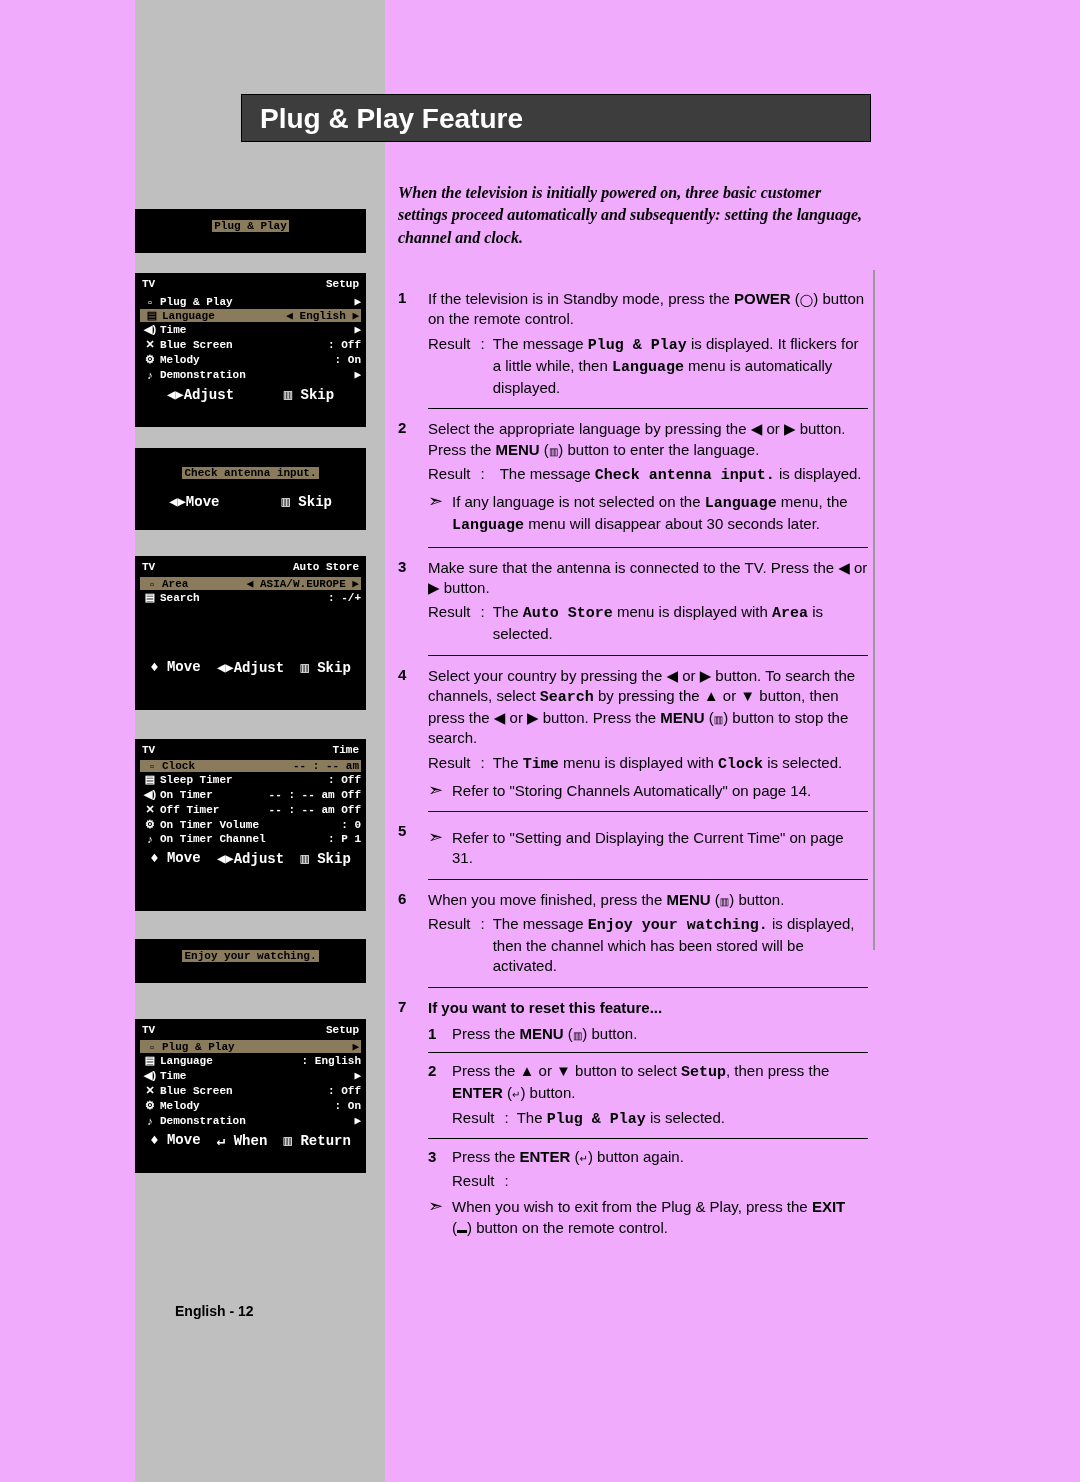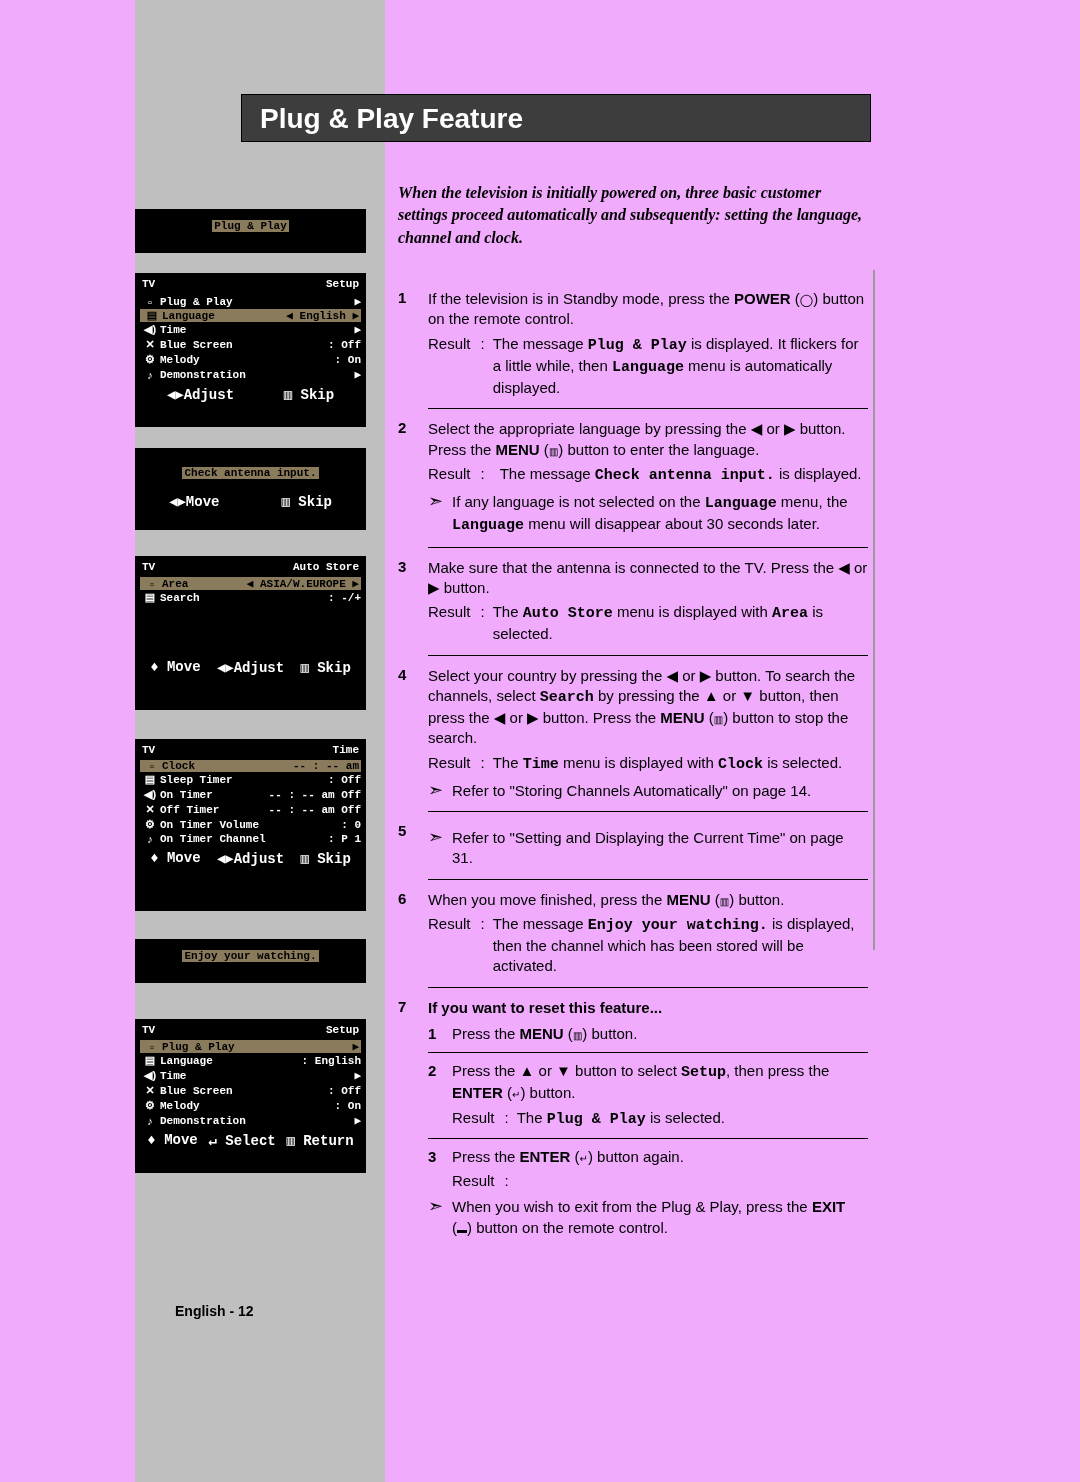--- a/index.html
+++ b/index.html
@@ -474,20 +474,20 @@
             <span class="osd-val">: On</span>
           </div>
           <div class="osd-line">
             <span class="osd-icon-col">♪</span>
             <span class="osd-label">Demonstration</span>
             <span class="osd-val">▶</span>
           </div>
         </div>
       <div class="osd-footer">
           <span>♦ Move</span>
-          <span>↵ Select</span>
+          <span>↵ When</span>
           <span>▥ Return</span>
         </div>
     </div>
   </div>
 
   <div class="page-footer">English - 12</div>
 </div>
 
 </body></html>

